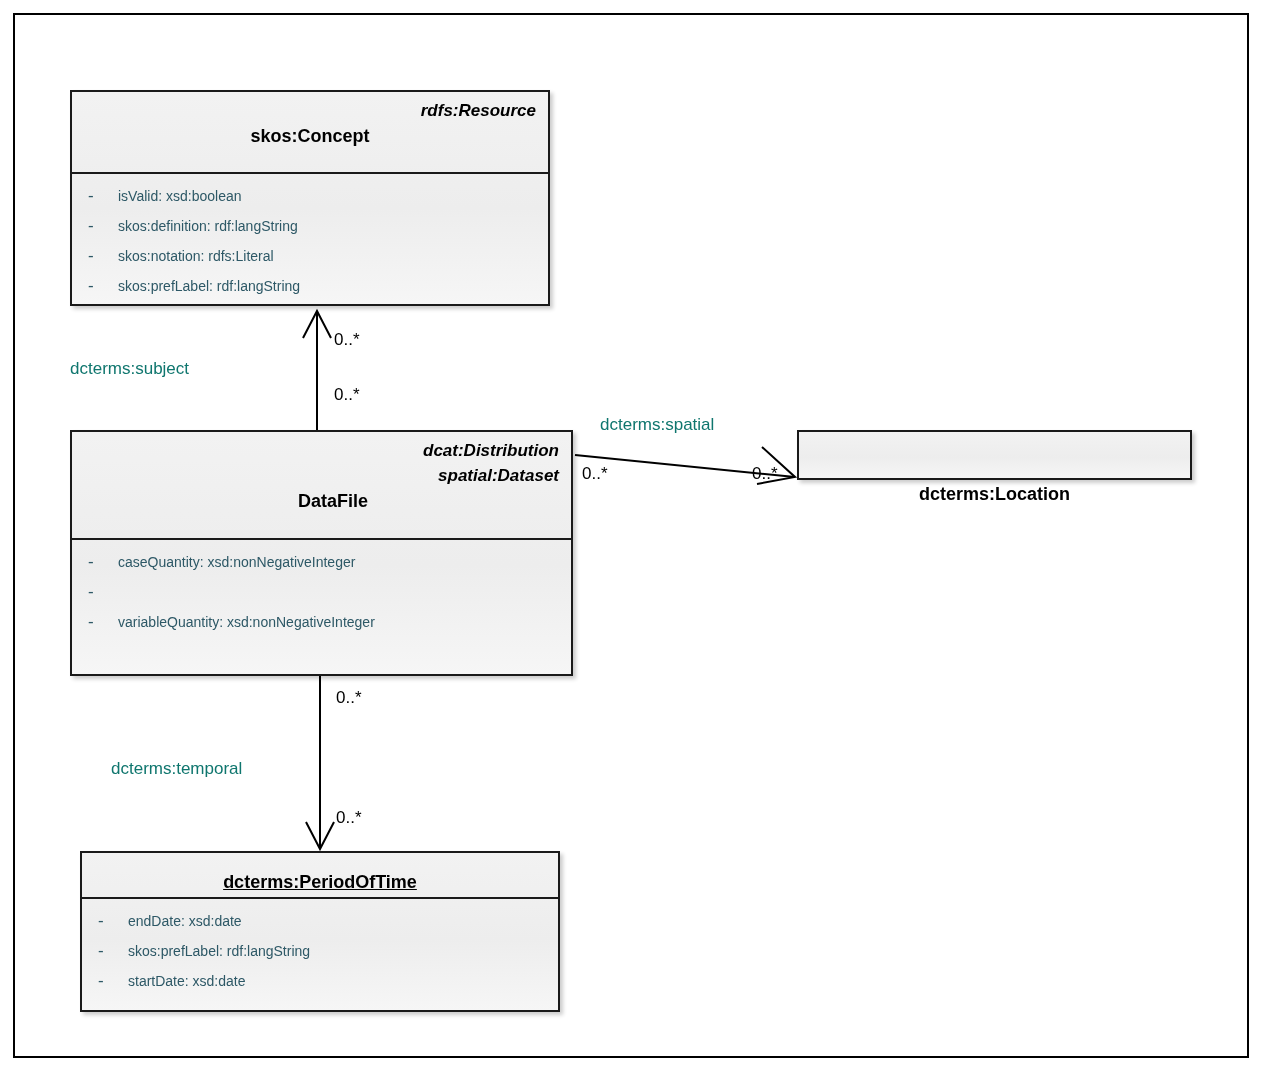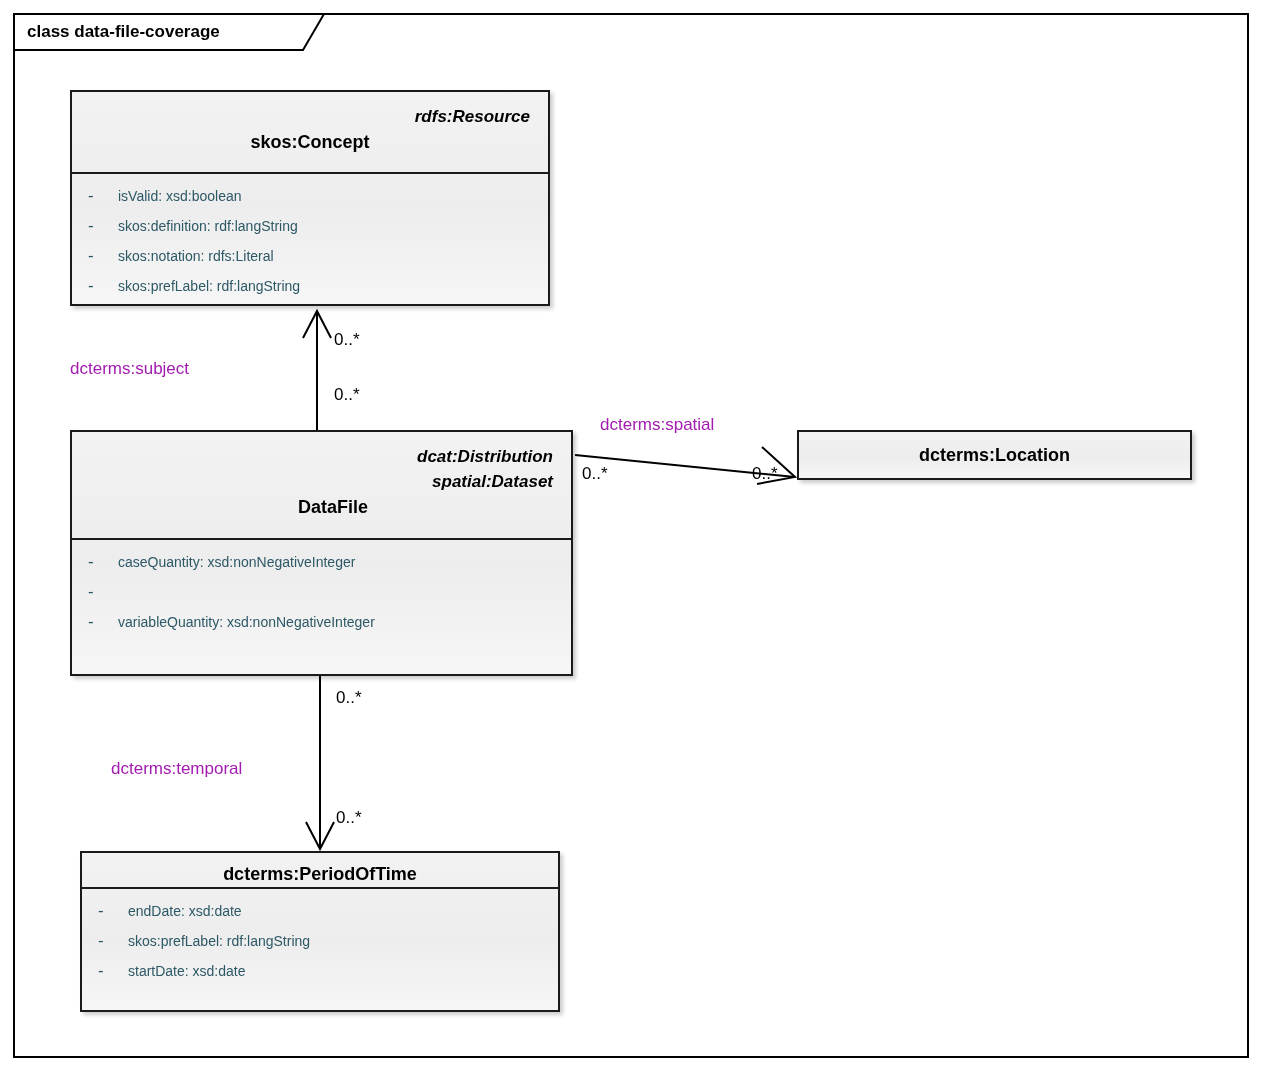--- a/index.html
+++ b/index.html
@@ -56,21 +56,21 @@
   .uml-class {
     position: absolute;
     box-sizing: border-box;
     border: 2px solid #1a1a1a;
     background: linear-gradient(to bottom, #f2f2f2 0%, #ededed 55%, #f6f6f6 100%);
     box-shadow: 3px 3px 4px rgba(0,0,0,0.20);
   }
   .uml-header {
     position: relative;
     box-sizing: border-box;
-    padding: 8px;
+    padding: 2px;
   }
   .uml-divider {
     border-top: 2px solid #1a1a1a;
   }
   .stereotypes {
     text-align: right;
     padding: 4px 10px 0 10px;
   }
   .stereotype {
     font-style: italic;
@@ -109,21 +109,21 @@
   }
   .attr-text {
     color: #2d5866;
     font-size: 14px;
   }
 
   
   .edge-label {
     position: absolute;
     font-size: 17px;
-    color: #a21caf;
+    color: #0f766e;
     white-space: nowrap;
   }
   .mult-label {
     position: absolute;
     font-size: 17px;
     color: #000000;
     white-space: nowrap;
   }
 
   svg.edges {
@@ -134,26 +134,20 @@
     pointer-events: none;
   }
 </style>
 </head>
 <body>
 
 <div id="canvas">
 
   <div class="frame"></div>
 
-  <div class="frame-tab">
-    <svg width="312" height="38" viewBox="0 0 312 38">
-      <path d="M 1 1 L 311 1 L 290 37 L 1 37 Z" fill="#ffffff" stroke="#000000" stroke-width="2"></path>
-    </svg>
-    <div class="frame-tab-label">class data-file-coverage</div>
-  </div>
 
   <svg class="edges" viewBox="0 0 1262 1074">
 
     <g>
       <line x1="317" y1="430" x2="317" y2="311" stroke="#000000" stroke-width="2"></line>
       <polyline points="303,338 317,311 331,338" fill="none" stroke="#000000" stroke-width="2"></polyline>
     </g>
 
     <g>
       <line x1="575" y1="455" x2="795" y2="477" stroke="#000000" stroke-width="2"></line>
@@ -210,27 +204,27 @@
         <span class="attr-vis">-</span>
       </div>
       <div class="attr-row">
         <span class="attr-vis">-</span>
         <span class="attr-text">variableQuantity: xsd:nonNegativeInteger</span>
       </div>
     </div>
   </div>
 
   <div class="uml-class" style="left:797px; top:430px; width:395px; height:50px;">
-    <div class="uml-header" style="height:46px; display:flex; align-items:center; justify-content:center;">
+    <div class="uml-header" style="height:46px; display:flex; align-items:center; justify-content:center;margin-top:39px;">
       <div class="class-name">dcterms:Location</div>
     </div>
   </div>
 
   <div class="uml-class" style="left:80px; top:851px; width:480px; height:161px;">
-    <div class="uml-header" style="height:34px; display:flex; align-items:flex-start; justify-content:center;">
+    <div class="uml-header" style="height:44px; display:flex; align-items:flex-end; justify-content:center;text-decoration:underline;">
       <div class="class-name">dcterms:PeriodOfTime</div>
     </div>
     <div class="attr-list uml-divider">
       <div class="attr-row">
         <span class="attr-vis">-</span>
         <span class="attr-text">endDate: xsd:date</span>
       </div>
       <div class="attr-row">
         <span class="attr-vis">-</span>
         <span class="attr-text">skos:prefLabel: rdf:langString</span>

